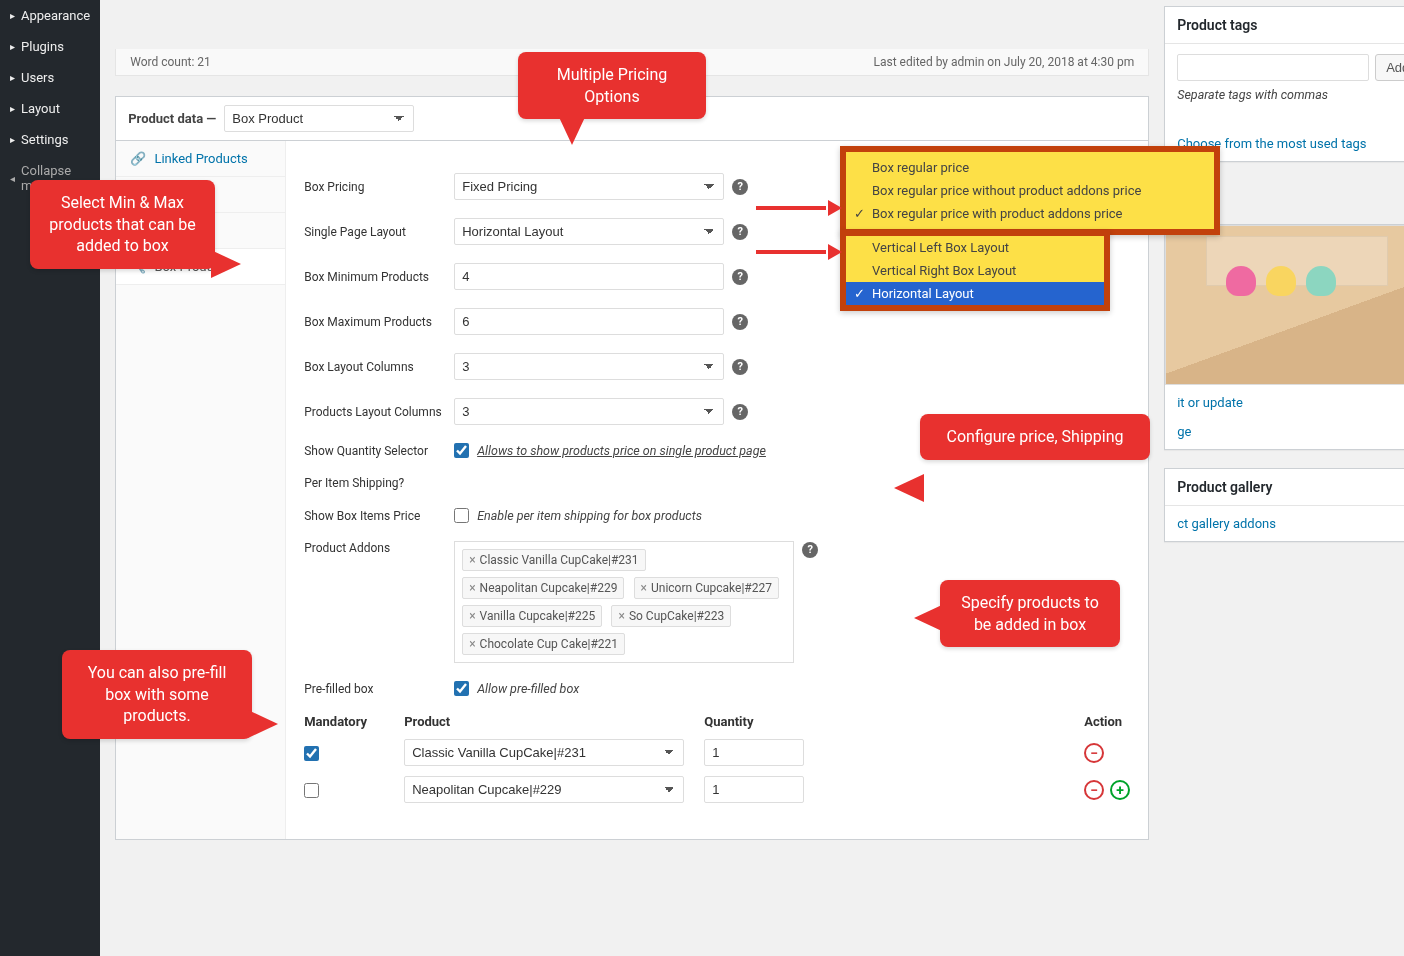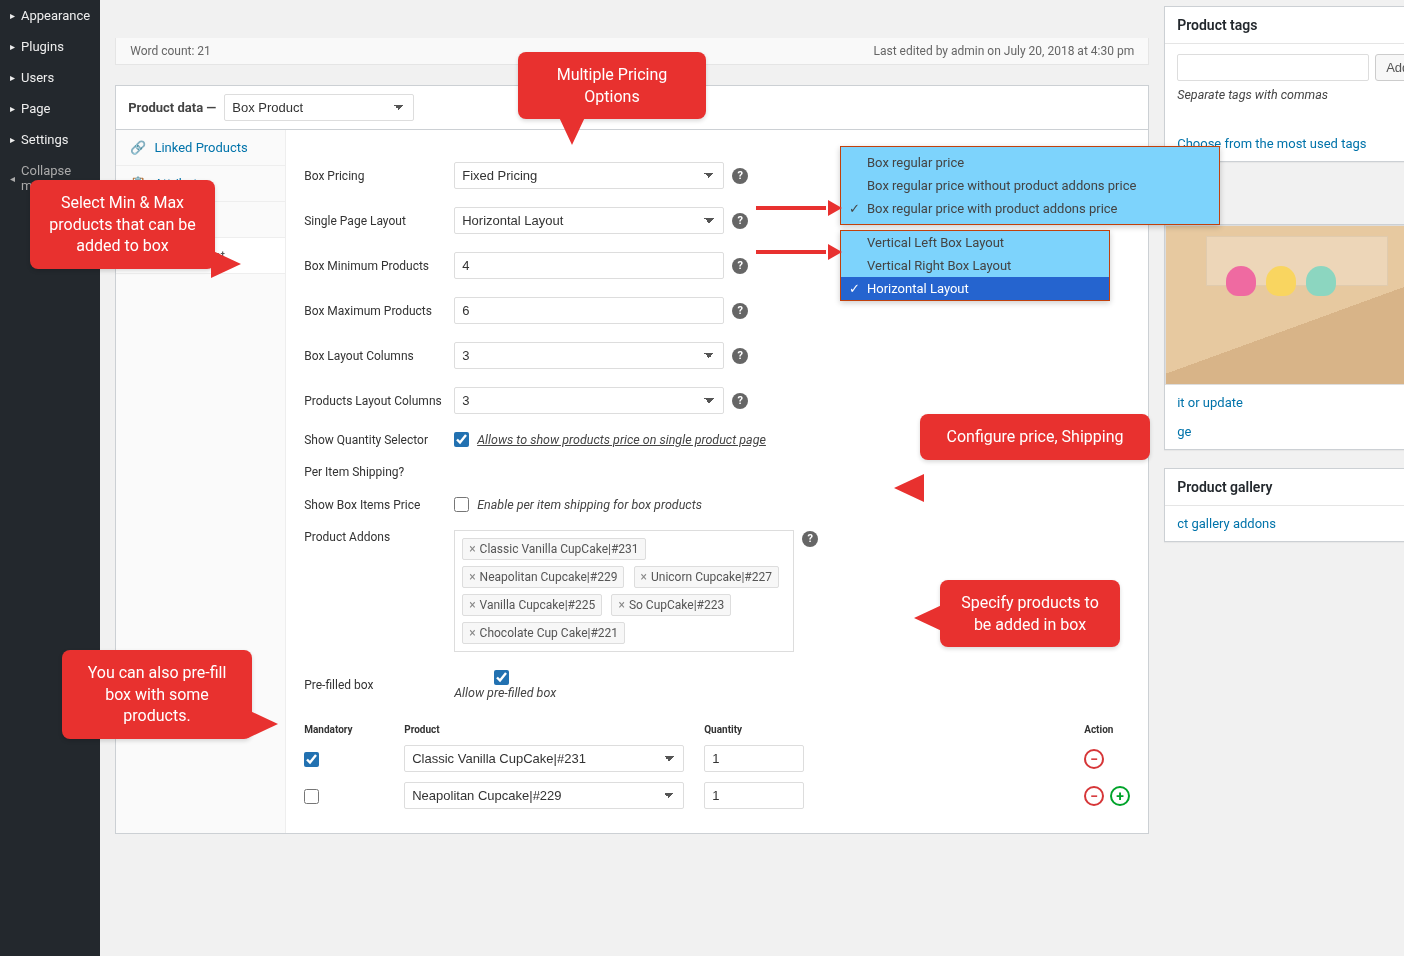--- a/index.html
+++ b/index.html
@@ -25,34 +25,34 @@
 .pd-tabs .tab.active{background:#fff;font-weight:400;color:#555;}
 .pd-content{flex:1;padding:16px 18px 24px 18px;}
 .row{display:flex;align-items:center;margin-bottom:18px;margin-top:16px;}
 .row label{width:150px;font-size:12px;color:#333;}
 .row .ctrl{flex:0 0 270px;}
 .row .ctrl.wide{flex:0 0 340px;}
 .row .help{margin-left:8px;color:#666;}
 .help-icon{display:inline-block;width:16px;height:16px;border-radius:50%;background:#666;color:#fff;text-align:center;line-height:16px;font-size:11px;font-weight:700;}
 .tags span.tag{display:inline-block;border:1px solid #ddd;background:#f7f7f7;border-radius:2px;padding:3px 6px;margin:3px;font-size:12px;color:#555;}
 .tag .x{color:#888;margin-right:4px;cursor:pointer;}
-.prefill-head{display:flex;font-weight:700;color:#333;font-size:10px;margin-top:24px;}
+.prefill-head{display:flex;font-weight:700;color:#333;font-size:13px;margin-top:18px;}
 .prefill-head div:nth-child(1){width:100px;}
 .prefill-head div:nth-child(2){width:300px;}
 .prefill-head div:nth-child(3){width:200px;}
 .prefill-head div:nth-child(4){flex:1;}
 .prefill-row{display:flex;align-items:center;margin-top:10px;}
 .prefill-row>div:nth-child(1){width:100px;}
 .prefill-row>div:nth-child(2){width:300px;}
 .prefill-row>div:nth-child(3){width:200px;}
 .prefill-row>div:nth-child(4){flex:1;display:flex;gap:6px;}
 .circle-btn{width:20px;height:20px;border-radius:50%;border:2px solid;display:flex;align-items:center;justify-content:center;font-weight:700;cursor:pointer;font-size:14px;line-height:1;}
 .circle-minus{border-color:#d63638;color:#d63638;}
 .circle-plus{border-color:#00a32a;color:#00a32a;}
-.dropdown-pop{position:absolute;background:#7dd3fc;border:1px solid #c2410c;box-shadow:0 2px 6px rgba(0,0,0,.2);font-size:13px;padding:4px 0;z-index:50;}
+.dropdown-pop{position:absolute;background:#fde047;border:6px solid #c2410c;box-shadow:0 2px 6px rgba(0,0,0,.2);font-size:13px;padding:4px 0;z-index:50;}
 .dropdown-pop .opt{padding:4px 14px 4px 26px;position:relative;white-space:nowrap;}
 .dropdown-pop .opt.sel::before{content:"✓";position:absolute;left:8px;}
 .dropdown-pop .opt.hl{background:#2564cf;color:#fff;}
 .callout{position:absolute;background:#e8312f;color:#fff;padding:12px 16px;border-radius:8px;font-size:16px;text-align:center;line-height:1.35;z-index:100;box-shadow:0 2px 4px rgba(0,0,0,.15);}
 .callout .tail{position:absolute;width:0;height:0;}
 .tail-bottom{border-left:14px solid transparent;border-right:14px solid transparent;border-top:30px solid #e8312f;bottom:-26px;}
 .tail-right{border-top:14px solid transparent;border-bottom:14px solid transparent;border-left:30px solid #e8312f;right:-26px;}
 .tail-left{border-top:14px solid transparent;border-bottom:14px solid transparent;border-right:30px solid #e8312f;left:-26px;}
 .arrow-red{position:absolute;z-index:60;}
 .arrow-red .line{position:absolute;height:4px;background:#e8312f;top:50%;transform:translateY(-50%);}
@@ -81,36 +81,36 @@
     <div class="item">
         <span class="arrow">▸</span>
         <span>Plugins</span>
       </div>
     <div class="item">
         <span class="arrow">▸</span>
         <span>Users</span>
       </div>
     <div class="item">
         <span class="arrow">▸</span>
-        <span>Page</span>
+        <span>Layout</span>
       </div>
     <div class="item">
         <span class="arrow">▸</span>
         <span>Settings</span>
       </div>
     <div class="item" style="color:#aaa">
         <span class="arrow">◂</span>
         <span>Collapse menu</span>
       </div>
   </div>
 
   <div class="main">
     <div class="center" style="padding:0 0 0 15px;">
 
-      <div class="statusbar" style="margin-top:38px;text-align:right;">
+      <div class="statusbar" style="margin-top:49px;text-align:right;">
         <span>Word count: 21</span>
         <span>Last edited by admin on July 20, 2018 at 4:30 pm</span>
       </div>
 
       <div class="product-data">
         <div class="pd-head">
           <b>Product data —</b>
           <select class="selectish" style="width:190px">
             <option>Box Product</option>
           </select>
@@ -205,21 +205,21 @@
                 <span class="tag"><span class="x">×</span><span>Unicorn Cupcake|#227</span></span>
                 <span class="tag"><span class="x">×</span><span>Vanilla Cupcake|#225</span></span>
                 <span class="tag"><span class="x">×</span><span>So CupCake|#223</span></span>
                 <span class="tag"><span class="x">×</span><span>Chocolate Cup Cake|#221</span></span>
               </div>
               <span class="help"><span class="help-icon">?</span></span>
             </div>
 
             <div class="row">
               <label>Pre-filled box</label>
-              <div style="display:flex;align-items:center;flex-direction:column;">
+              <div style="display:flex;align-items:center;">
                 <input type="checkbox" checked="" style="">
                 <span class="italic">Allow pre-filled box</span>
               </div>
             </div>
 
             <div class="prefill-head">
               <div>Mandatory</div>
               <div>Product</div>
               <div>Quantity</div>
               <div style="padding-left:180px">Action</div>

